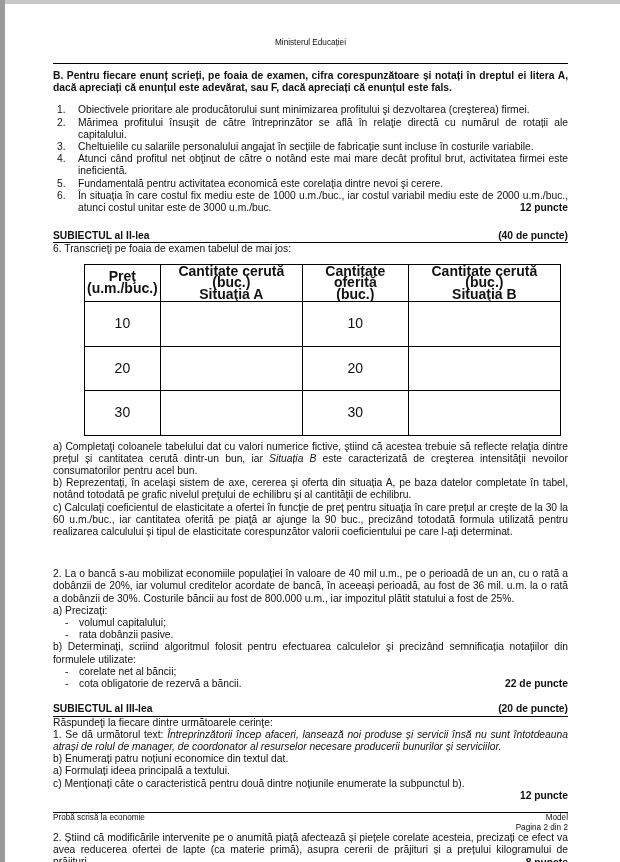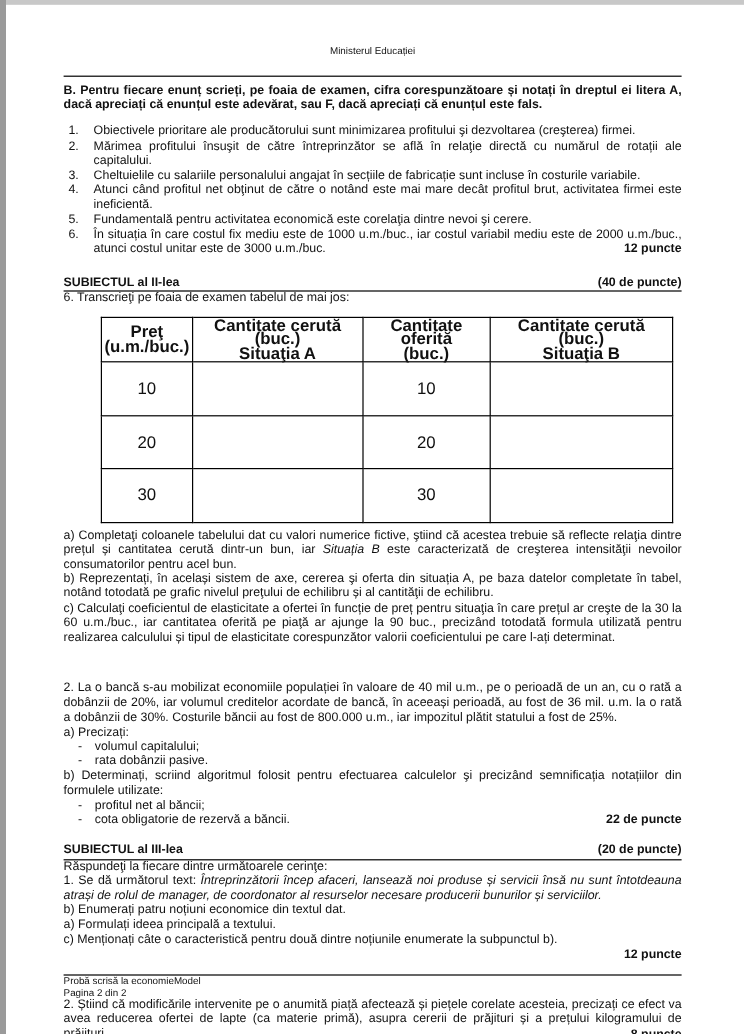--- a/index.html
+++ b/index.html
@@ -27,22 +27,22 @@
   table.tb th, table.tb td { border: 1px solid #000; text-align: center; padding: 16px; }
   table.tb th { font-weight: bold; padding: 1px 2px; }
   table.tb td { height: 11px; }
   p { margin: 0; text-align: justify; }
   .mt14 { margin-top: 5px; }
   .mt18 { margin-top: 30px; }
   .dash { display: flex; }
   .dash .d { width: 26px; flex: none; padding-left: 12px; box-sizing: border-box; }
   .right { text-align: right; font-weight: bold; }
   .footer { position: absolute; left: 53px; top: 812px; width: 515px; border-top: 1px solid #000; font-size: 8.2px; line-height: 10px; }
-  .footer .row { display: flex; justify-content: flex-start; }
-  .footer .pg { text-align: left; }
+  .footer .row { display: flex; justify-content: space-between; }
+  .footer .pg { text-align: right; }
   i { font-style: italic; }
 </style>
 </head>
 <body>
 
 <div class="left-bar"></div>
 <div class="top-bar"></div>
 
 <div class="page">
   <div class="hdr">
@@ -135,21 +135,21 @@
       <span class="d">-</span>
       <span>volumul capitalului;</span>
     </div>
   <div class="dash">
       <span class="d">-</span>
       <span>rata dobânzii pasive.</span>
     </div>
   <p>b) Determinați, scriind algoritmul folosit pentru efectuarea calculelor şi precizând semnificația notațiilor din formulele utilizate:</p>
   <div class="dash">
       <span class="d">-</span>
-      <span>profitul net al băncii;</span>
+      <span>corelate net al băncii;</span>
     </div>
   <div class="dash" style="justify-content:flex-start">
       <span class="d">-</span>
       <span style="flex:1">cota obligatorie de rezervă a băncii.</span>
       <span class="pts">22 de puncte</span>
     </div>
 
   <div class="subj" style="margin-top:13px">
     <span class="l">SUBIECTUL al III-lea</span>
     <span class="r">(20 de puncte)</span>

